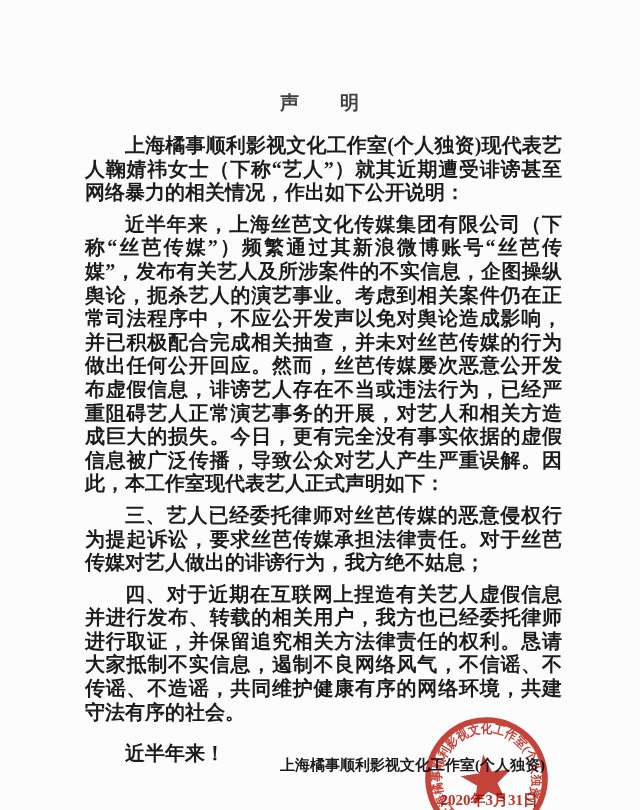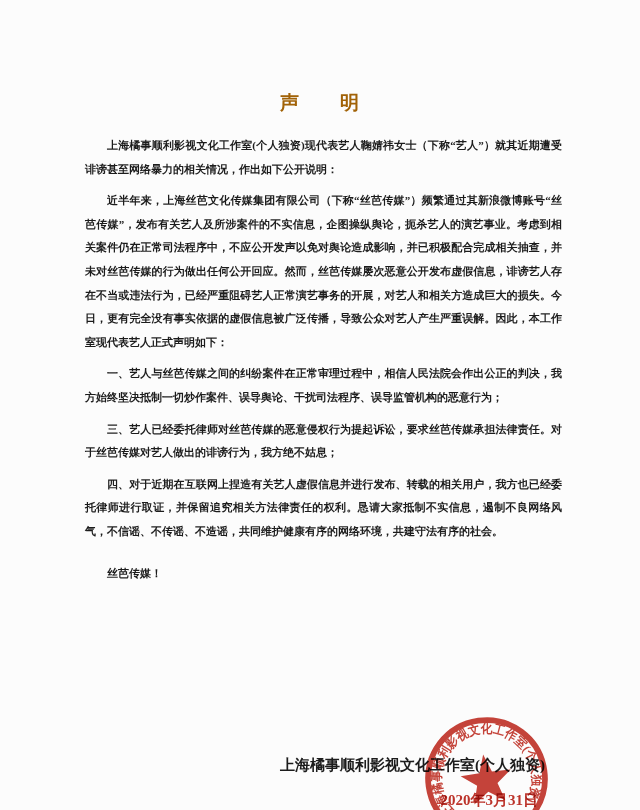--- a/index.html
+++ b/index.html
@@ -12,25 +12,25 @@
     font-family:"Liberation Serif","DejaVu Serif",serif;
     color:#1c1c1c;
   }
   .doc-title{
     margin:0;
     padding-top:90px;
     text-align:center;
     font-size:19px;
     font-weight:700;
     letter-spacing:1px;
-    color:#a16207;
+    color:#404040;
   }
   .doc-body{
     padding:18px 78px 0 85px;
-    font-size:11px;
+    font-size:20px;
     line-height:23.6px;
     text-align:justify;
     font-weight:600;
   }
   .doc-body p{
     margin:0 0 8px 0;
     text-indent:2em;
   }
   .doc-body p.closing{
     margin-top:18px;
@@ -67,24 +67,23 @@
 </head>
 <body>
 
 <div class="page">
 
   <h1 class="doc-title">声　　明</h1>
 
   <div class="doc-body">
     <p>上海橘事顺利影视文化工作室(个人独资)现代表艺人鞠婧祎女士（下称“艺人”）就其近期遭受诽谤甚至网络暴力的相关情况，作出如下公开说明：</p>
     <p>近半年来，上海丝芭文化传媒集团有限公司（下称“丝芭传媒”）频繁通过其新浪微博账号“丝芭传媒”，发布有关艺人及所涉案件的不实信息，企图操纵舆论，扼杀艺人的演艺事业。考虑到相关案件仍在正常司法程序中，不应公开发声以免对舆论造成影响，并已积极配合完成相关抽查，并未对丝芭传媒的行为做出任何公开回应。然而，丝芭传媒屡次恶意公开发布虚假信息，诽谤艺人存在不当或违法行为，已经严重阻碍艺人正常演艺事务的开展，对艺人和相关方造成巨大的损失。今日，更有完全没有事实依据的虚假信息被广泛传播，导致公众对艺人产生严重误解。因此，本工作室现代表艺人正式声明如下：</p>
-    <p>一、艺人与丝芭传媒之间的纠纷案件在正常审理过程中，相信人民法院会作出公正的判决，我方始终坚决抵制一切炒作案件、误导舆论、干扰司法程序、误导监管机构的恶意行为；</p>
     <p>三、艺人已经委托律师对丝芭传媒的恶意侵权行为提起诉讼，要求丝芭传媒承担法律责任。对于丝芭传媒对艺人做出的诽谤行为，我方绝不姑息；</p>
     <p>四、对于近期在互联网上捏造有关艺人虚假信息并进行发布、转载的相关用户，我方也已经委托律师进行取证，并保留追究相关方法律责任的权利。恳请大家抵制不实信息，遏制不良网络风气，不信谣、不传谣、不造谣，共同维护健康有序的网络环境，共建守法有序的社会。</p>
-    <p class="closing">丝芭传媒！</p>
+    <p class="closing">近半年来！</p>
   </div>
 
   <div class="signature">上海橘事顺利影视文化工作室(个人独资)</div>
 
   <div class="date-line">2020年3月31日</div>
 
   <svg class="stamp" viewBox="0 0 200 200" aria-hidden="true">
     <circle cx="100" cy="100" r="92" fill="none" stroke-width="9" stroke="#c23429"></circle>
     <polygon points="100,62 110,90.2 139.9,91 116.2,109.3 124.7,138 100,121 75.3,138 83.8,109.3 60.1,91 90,90.2" fill="#c23429"></polygon>
     <defs>

